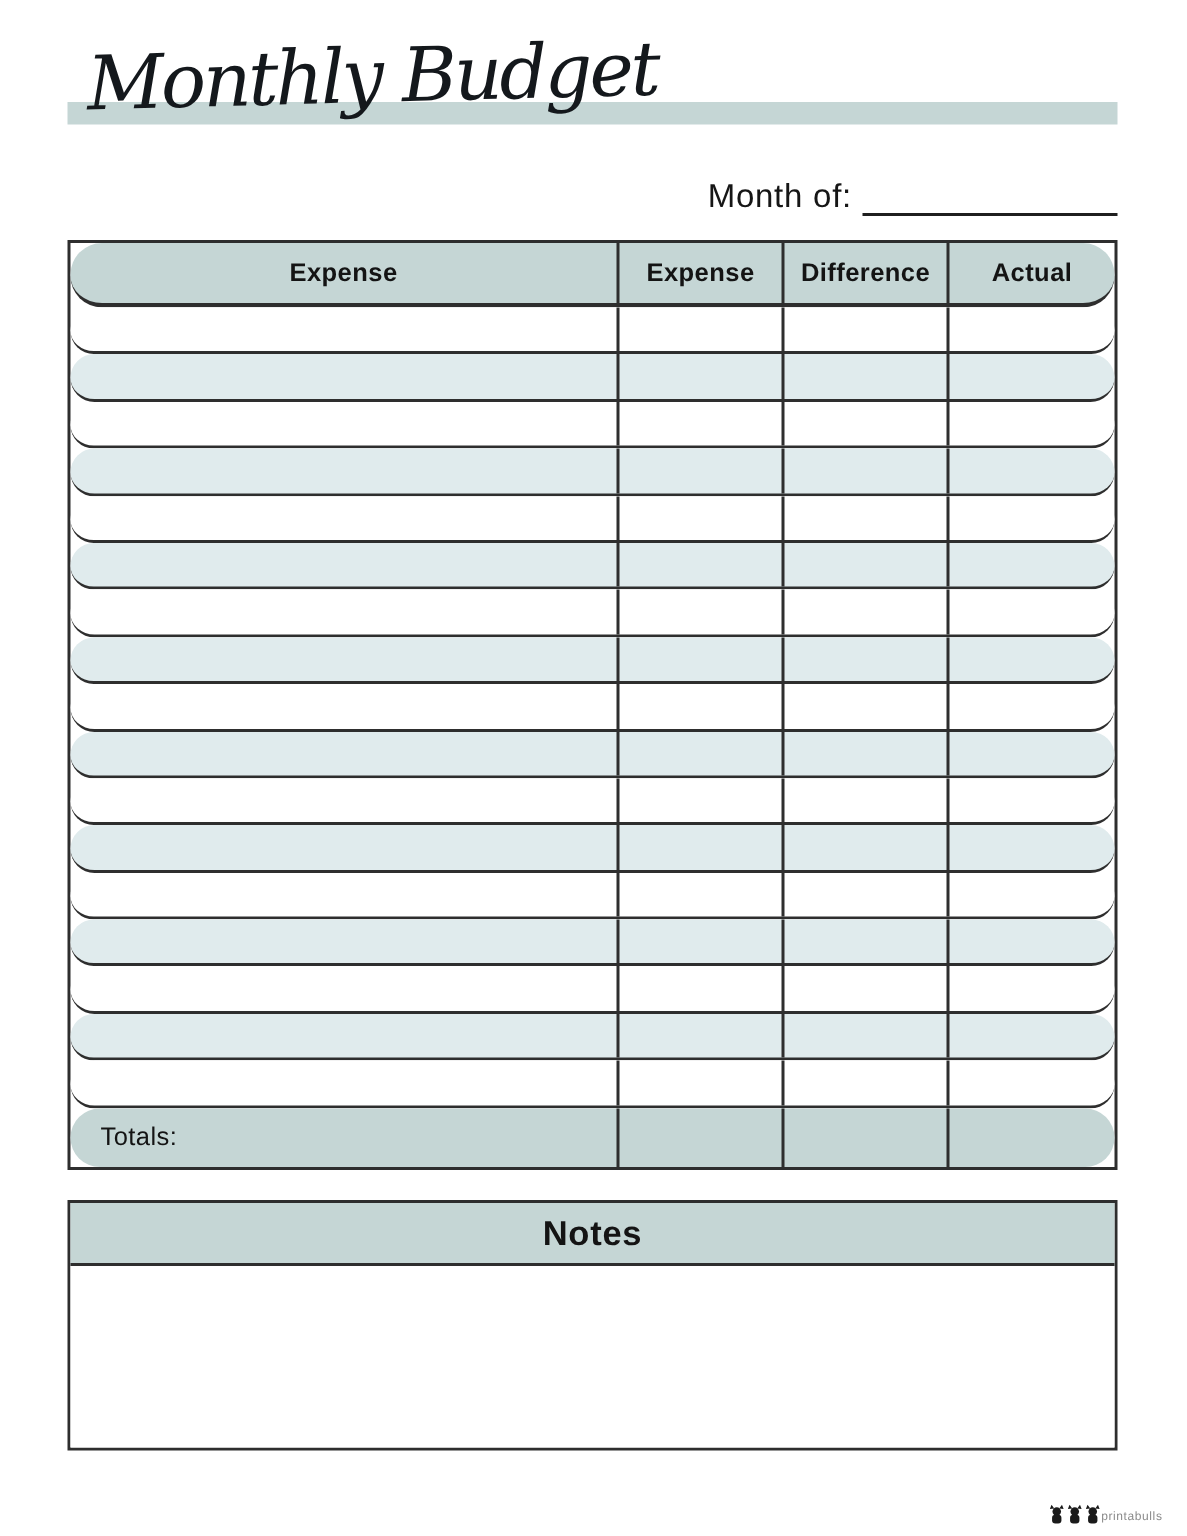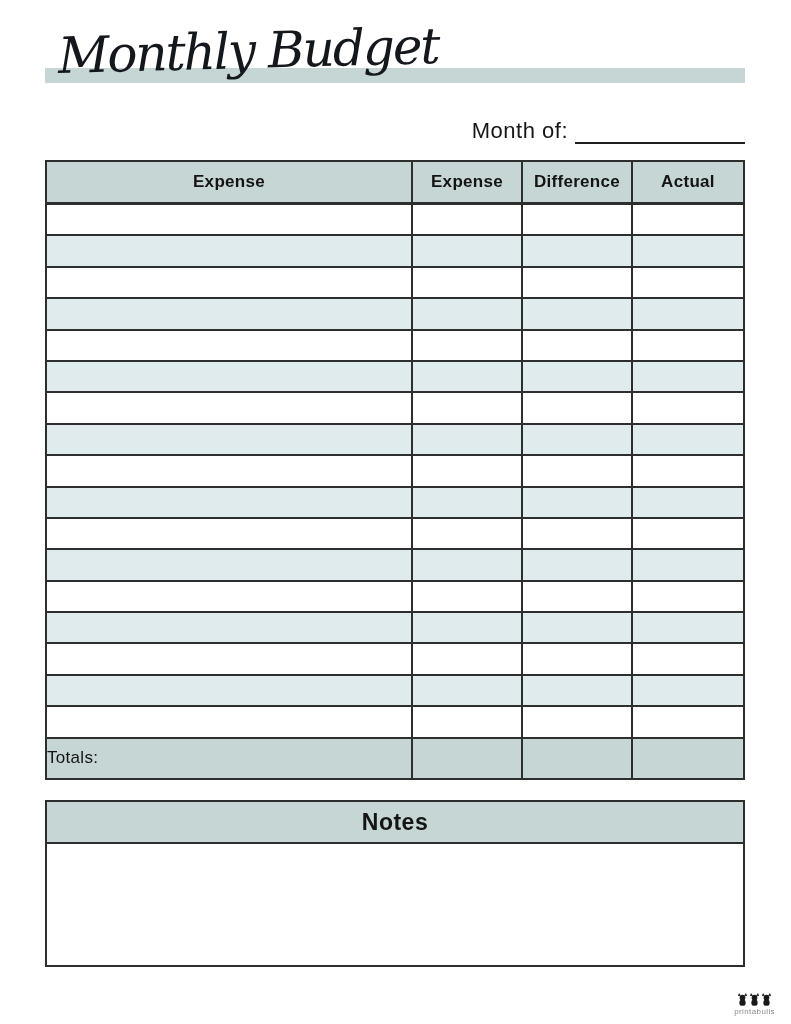--- a/index.html
+++ b/index.html
@@ -58,20 +58,21 @@
     position:absolute;left:45px;top:160px;
     width:700px;
     box-sizing:border-box;
     border:2.5px solid var(--border);
     background:#fff;
   }
   .trow{
     display:grid;
     grid-template-columns:366px 110px 110px 1fr;
     box-sizing:border-box;
+    border-radius:21px;
   }
   .trow .cell{
     box-sizing:border-box;
     border-right:2px solid var(--border);
     overflow:hidden;
   }
   .trow .cell:last-child{border-right:none;}
   .thead{
     height:43px;
     background:var(--sage);
@@ -91,21 +92,21 @@
   }
   .body-rows .trow.alt{background:var(--alt-row);}
   .totals{
     height:39px;
     background:var(--sage);
   }
   .totals .cell{
     display:flex;align-items:center;
   }
   .totals-label{
-    padding-left:0;
+    padding-left:20px;
     font-size:17px;
     letter-spacing:0.3px;
     color:#141414;
   }
   
   .notes{
     position:absolute;left:45px;top:800px;
     width:700px;
     box-sizing:border-box;
     border:2.5px solid var(--border);
@@ -122,21 +123,21 @@
     letter-spacing:0.5px;
     color:#141414;
   }
   .notes-body{
     height:121px;
     background:#ffffff;
   }
   
   .footer-logo{
     position:absolute;right:16px;bottom:8px;
-    display:flex;flex-direction:column;align-items:center;
+    display:flex;flex-direction:row;align-items:center;
     z-index:1;
   }
   .dogs{display:flex;gap:1px;align-items:flex-end;}
   .dogs svg{display:block;}
   .brand{
     font-size:8px;
     letter-spacing:0.4px;
     color:#8b8b8b;
     margin-top:1px;
   }

